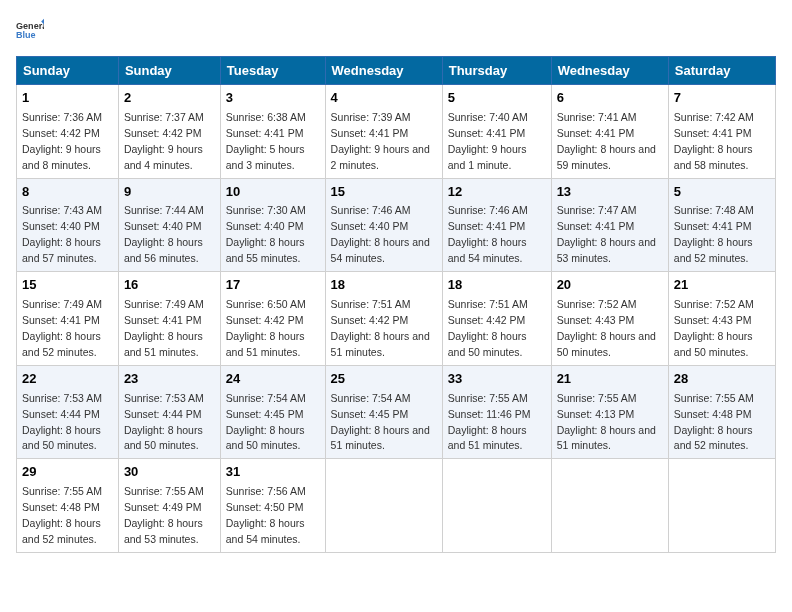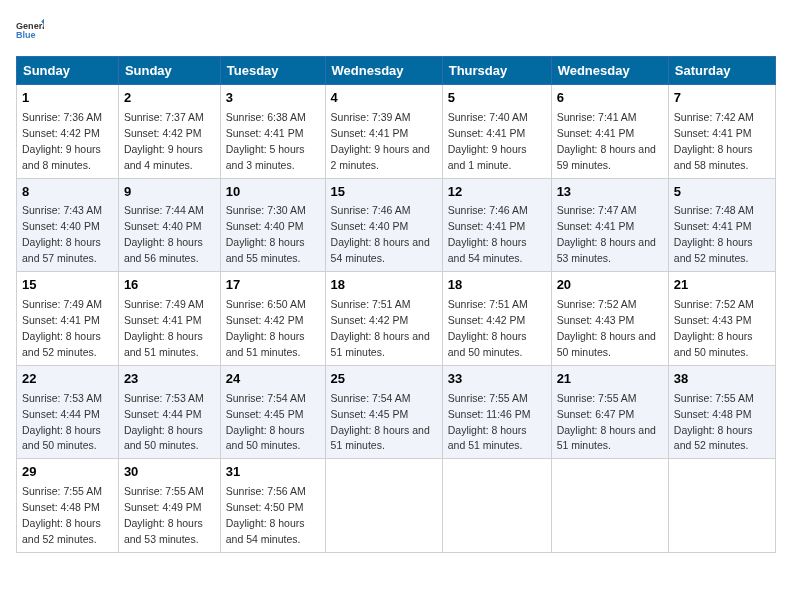--- a/index.html
+++ b/index.html
@@ -213,23 +213,23 @@
         <td><span class="day-number">25</span>
           <span class="day-info">Sunrise: 7:54 AM</span><br>
           <span class="day-info">Sunset: 4:45 PM</span><br>
           <span class="day-info">Daylight: 8 hours and 51 minutes.</span></td>
         <td><span class="day-number">33</span>
           <span class="day-info">Sunrise: 7:55 AM</span><br>
           <span class="day-info">Sunset: 11:46 PM</span><br>
           <span class="day-info">Daylight: 8 hours and 51 minutes.</span></td>
         <td><span class="day-number">21</span>
           <span class="day-info">Sunrise: 7:55 AM</span><br>
-          <span class="day-info">Sunset: 6:47 PM</span><br>
-          <span class="day-info">Daylight: 8 hours and 51 minutes.</span></td>
-        <td><span class="day-number">38</span>
+          <span class="day-info">Sunset: 4:13 PM</span><br>
+          <span class="day-info">Daylight: 8 hours and 51 minutes.</span></td>
+        <td><span class="day-number">28</span>
           <span class="day-info">Sunrise: 7:55 AM</span><br>
           <span class="day-info">Sunset: 4:48 PM</span><br>
           <span class="day-info">Daylight: 8 hours and 52 minutes.</span></td>
       </tr>
       <tr>
         <td><span class="day-number">29</span>
           <span class="day-info">Sunrise: 7:55 AM</span><br>
           <span class="day-info">Sunset: 4:48 PM</span><br>
           <span class="day-info">Daylight: 8 hours and 52 minutes.</span></td>
         <td><span class="day-number">30</span>

